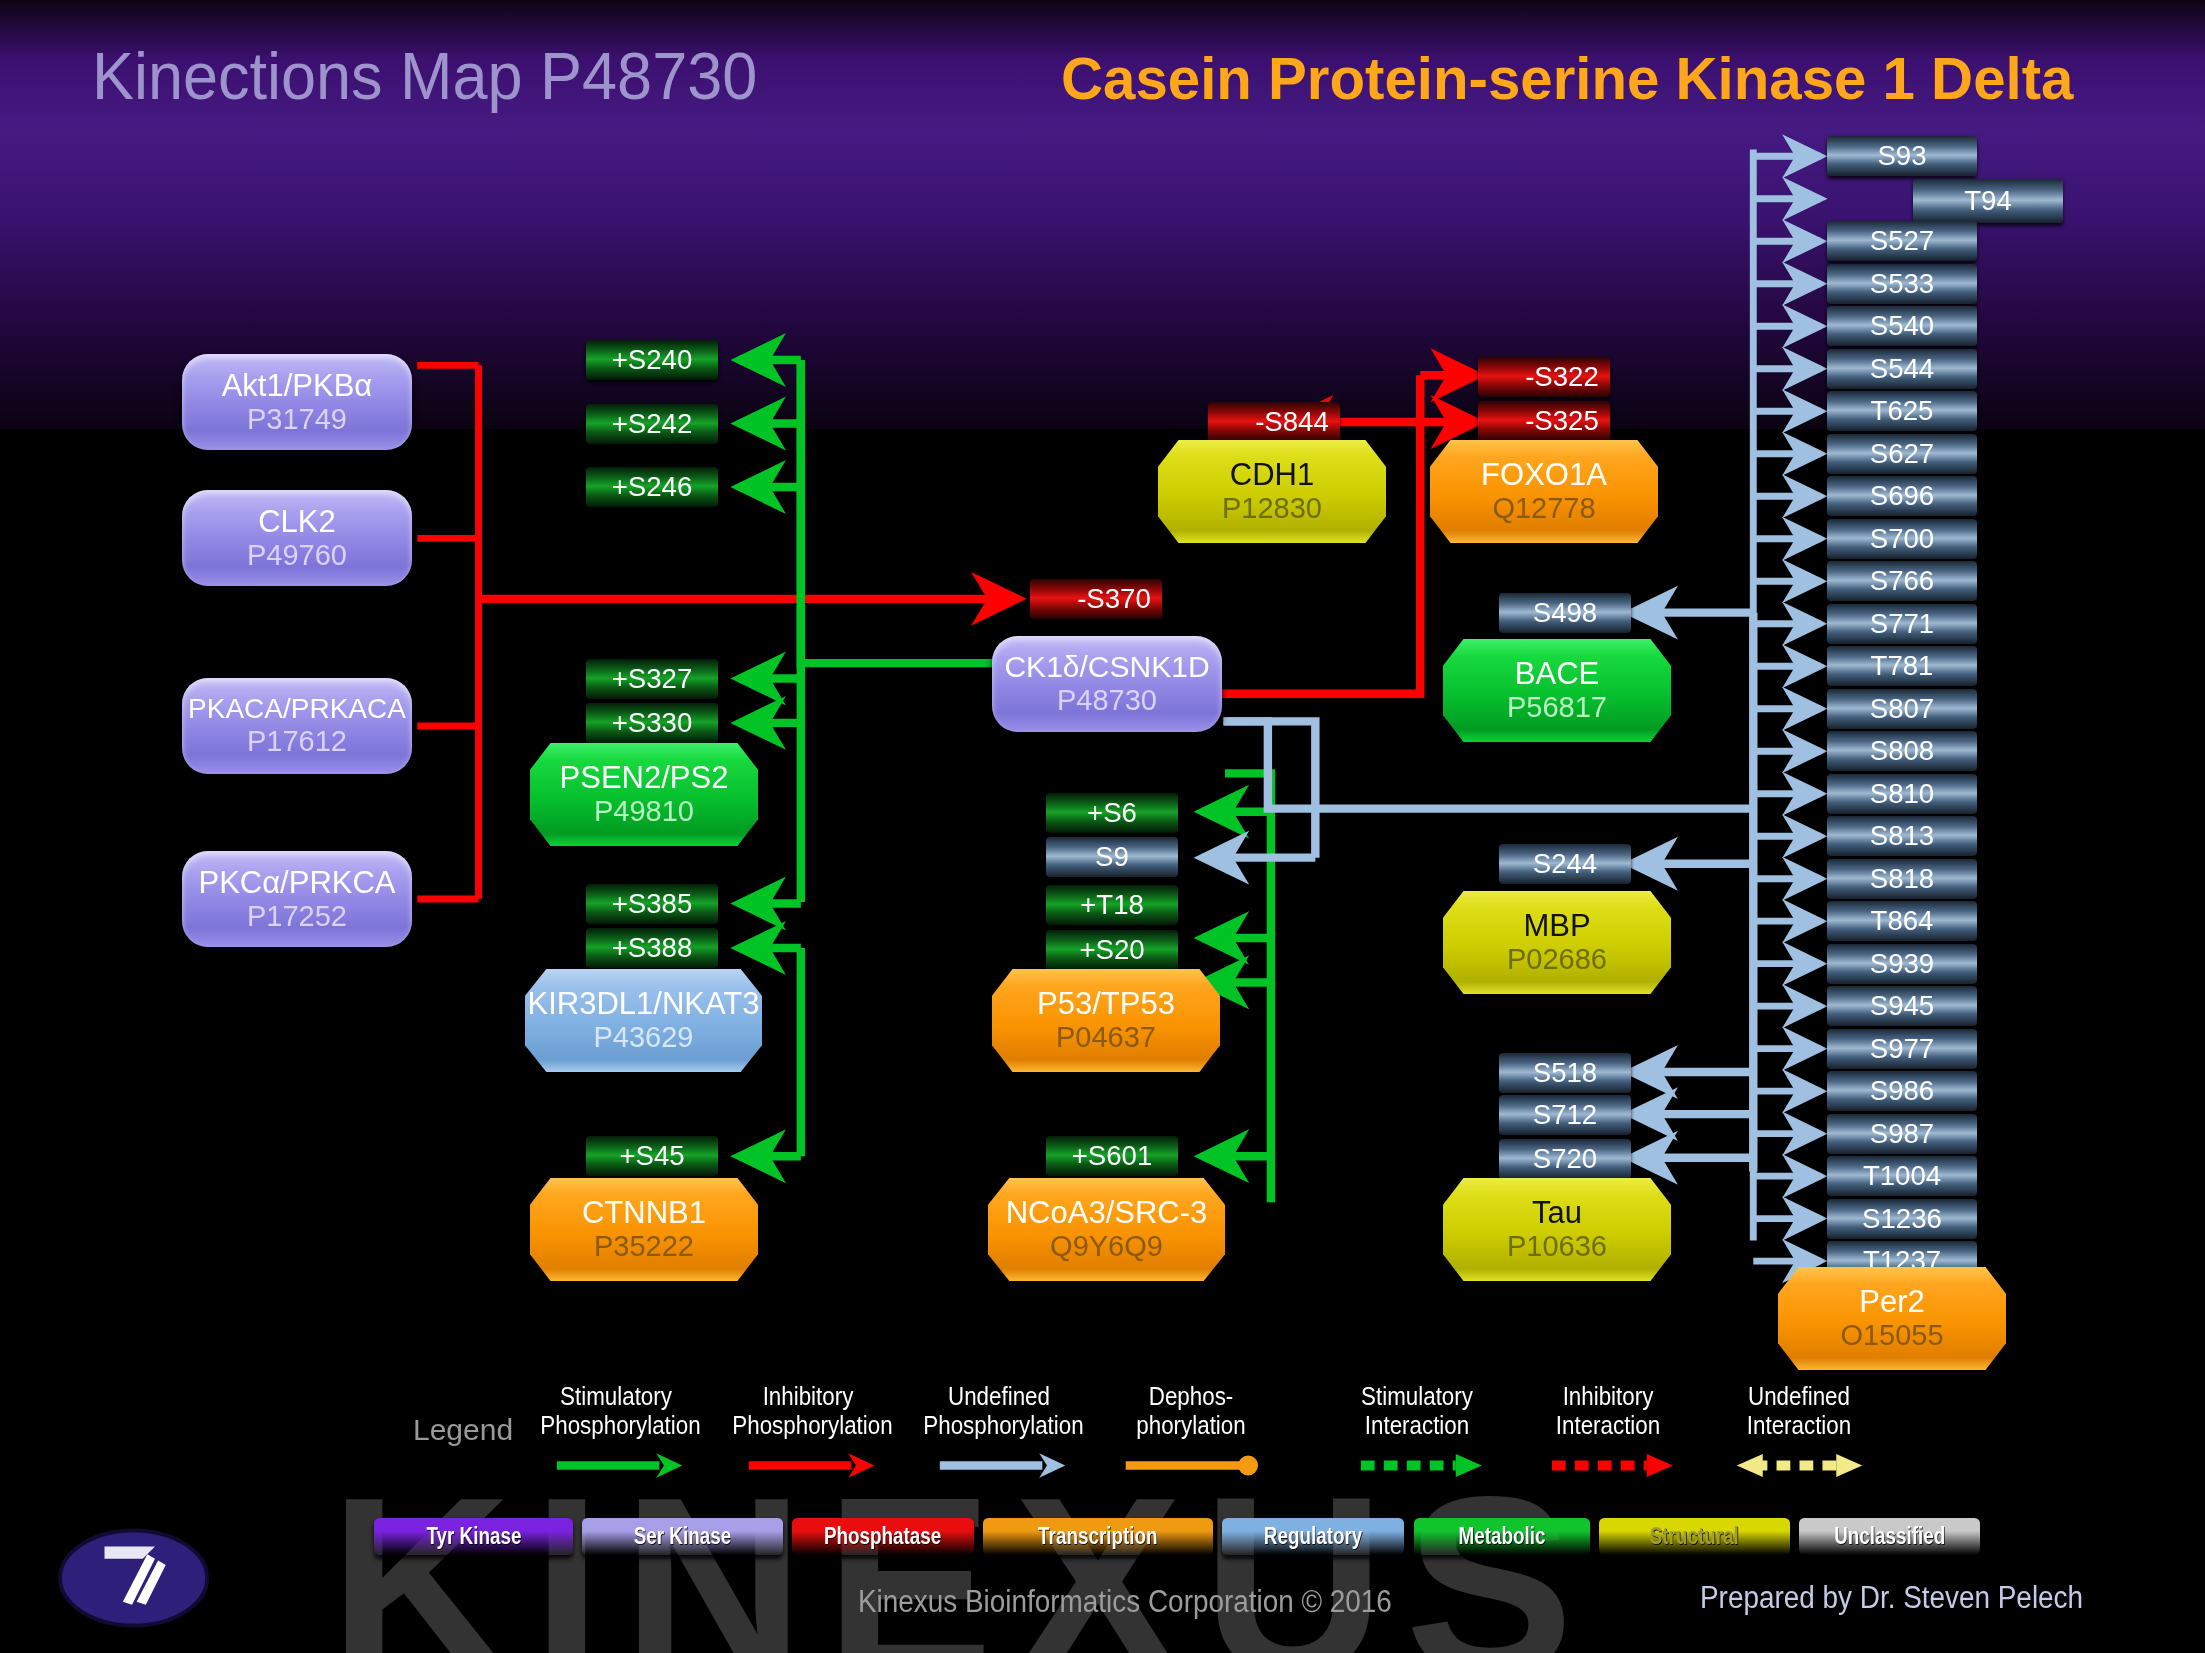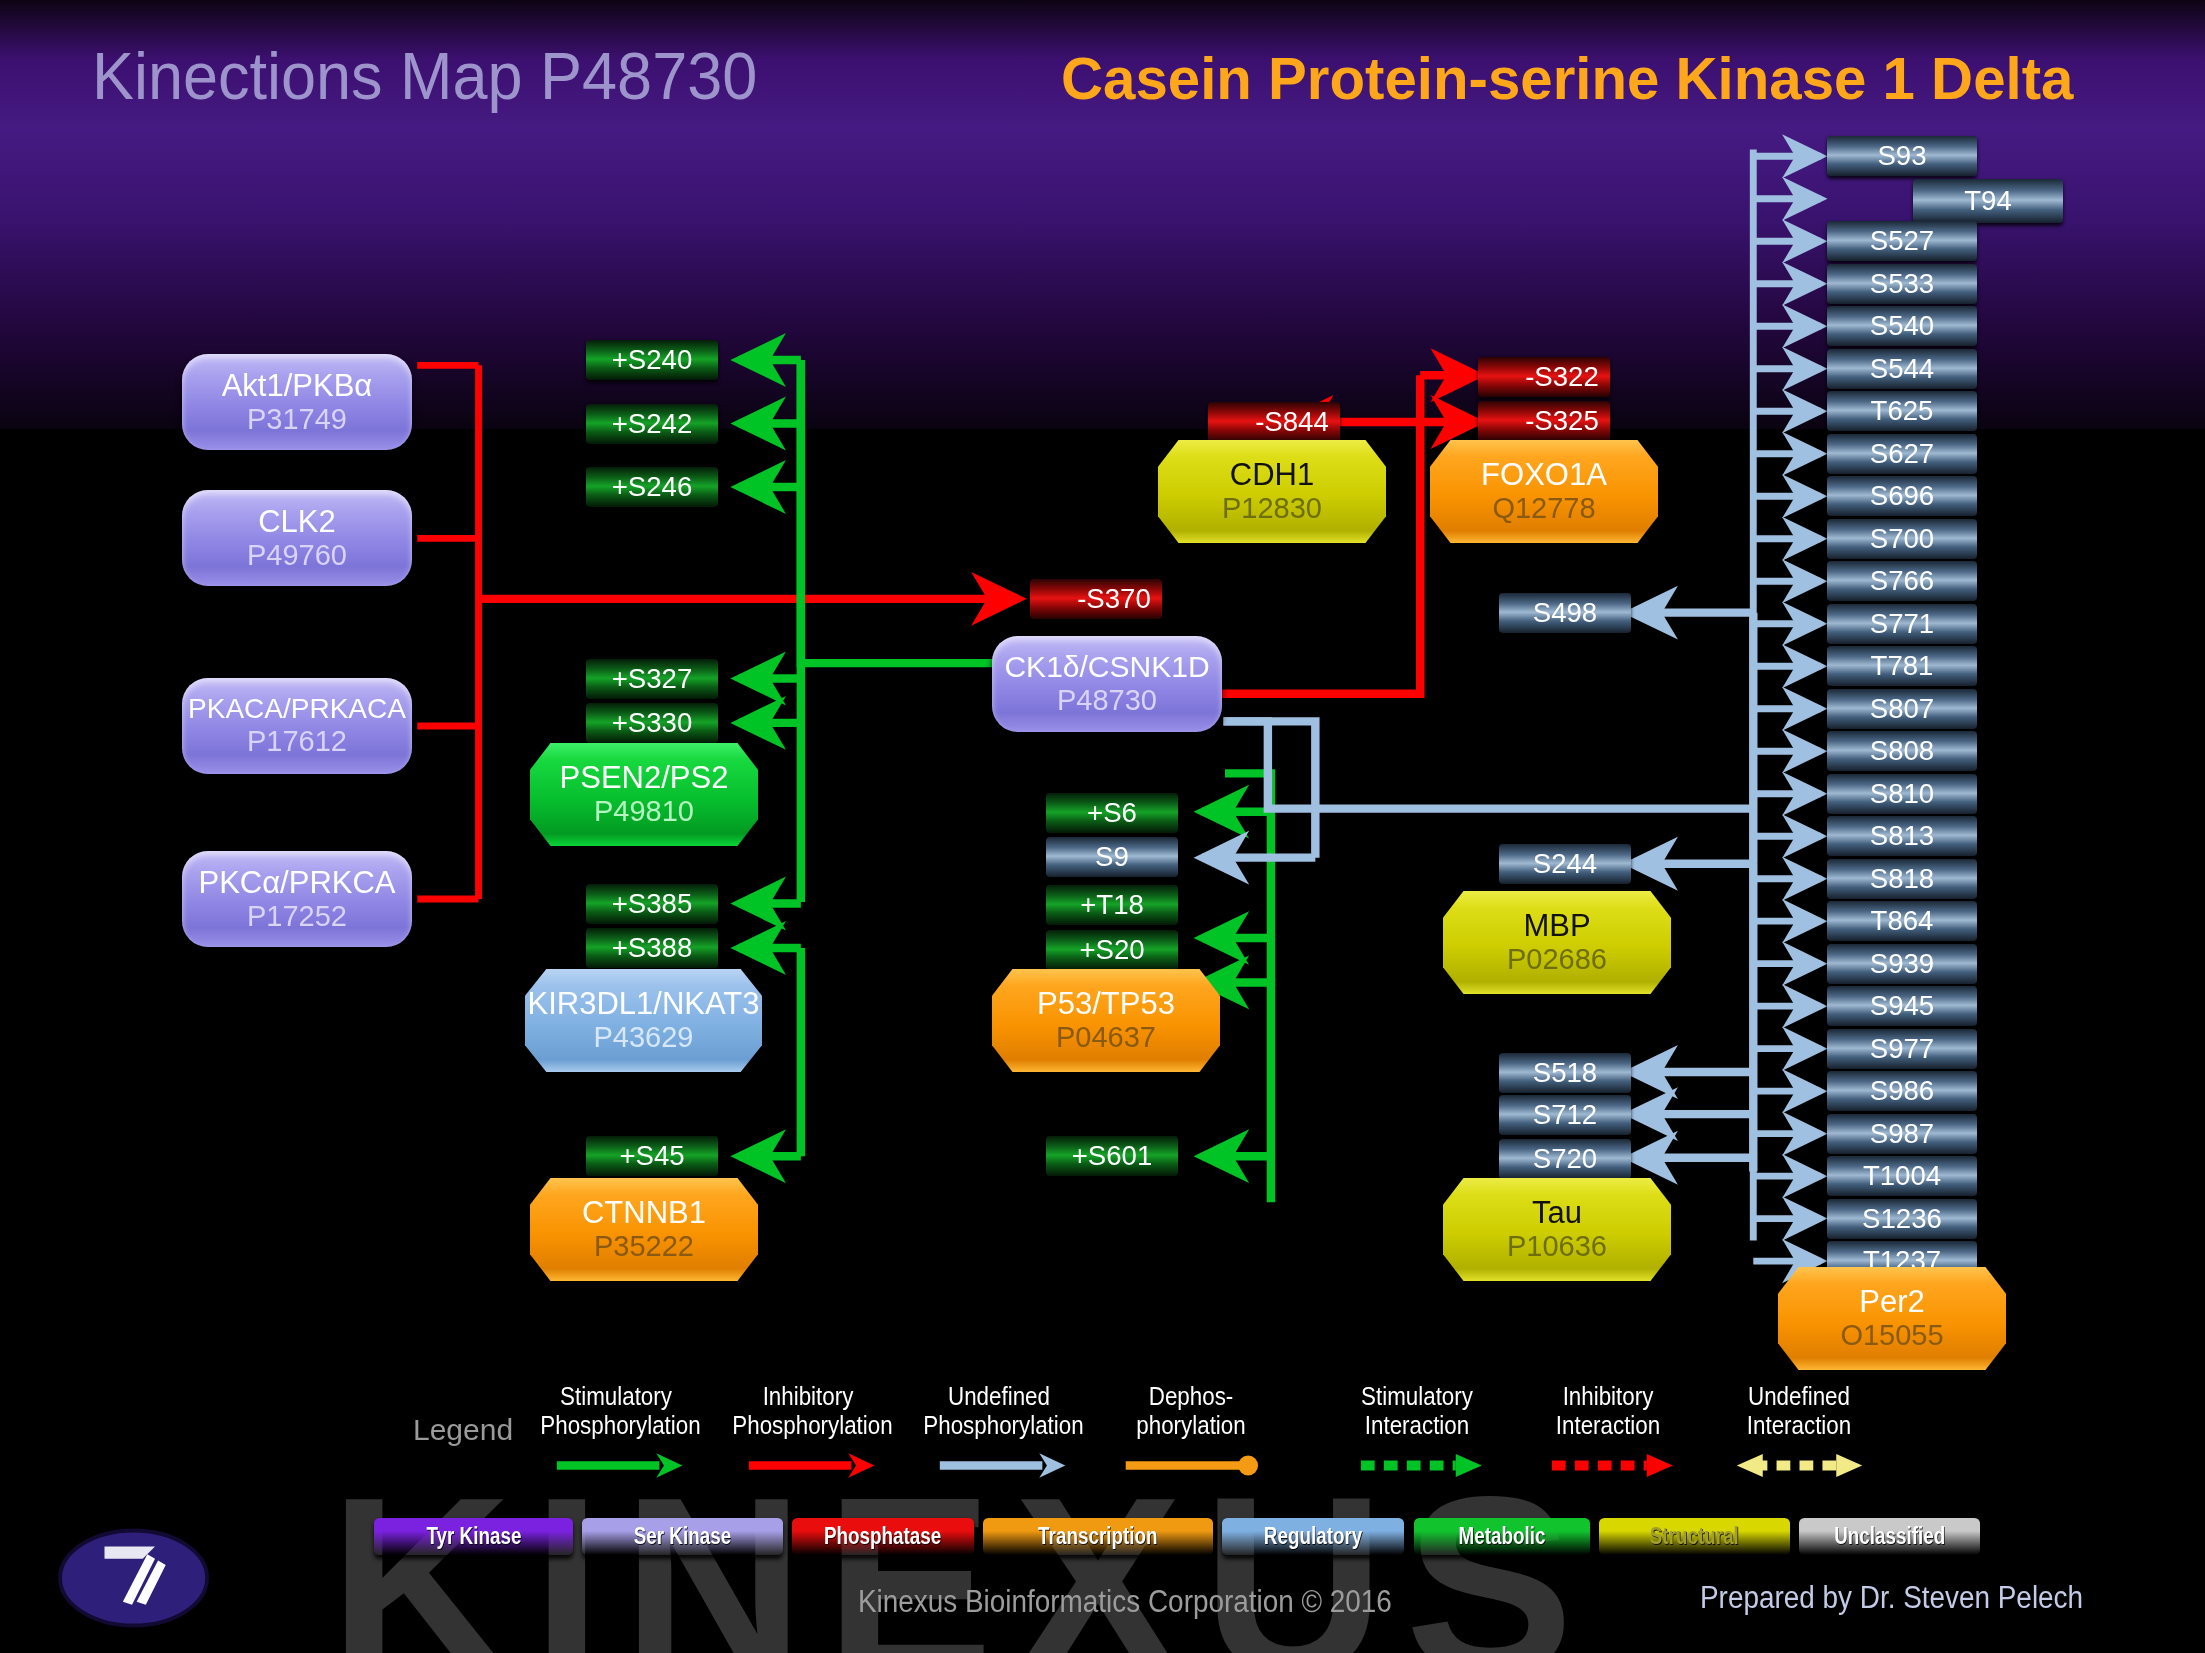--- a/index.html
+++ b/index.html
@@ -286,20 +286,26 @@
   <div class="node oct transc" style="left:992px;top:969px;width:228px;height:103px;">
     <div class="inner">
       <div class="n1">P53/TP53</div>
       <div class="n2">P04637</div>
     </div>
   </div>
 
   <div class="site site-plus" style="left:1046px;top:1136px;width:132px;height:40px;">
     <span>+S601</span>
     </div>
+  <div class="node oct transc" style="left:988px;top:1178px;width:237px;height:103px;">
+    <div class="inner">
+      <div class="n1">NCoA3/SRC-3</div>
+      <div class="n2">Q9Y6Q9</div>
+    </div>
+  </div>
 
   <div class="site site-minus" style="left:1208px;top:402px;width:132px;height:40px;">
     <span>-S844</span>
     </div>
   <div class="node oct struct" style="left:1158px;top:440px;width:228px;height:103px;">
     <div class="inner">
       <div class="n1">CDH1</div>
       <div class="n2">P12830</div>
     </div>
   </div>
@@ -313,20 +319,26 @@
   <div class="node oct transc" style="left:1430px;top:440px;width:228px;height:103px;">
     <div class="inner">
       <div class="n1">FOXO1A</div>
       <div class="n2">Q12778</div>
     </div>
   </div>
 
   <div class="site site-undef" style="left:1499px;top:593px;width:132px;height:40px;">
     <span>S498</span>
     </div>
+  <div class="node oct metab" style="left:1443px;top:639px;width:228px;height:103px;">
+    <div class="inner">
+      <div class="n1">BACE</div>
+      <div class="n2">P56817</div>
+    </div>
+  </div>
 
   <div class="site site-undef" style="left:1499px;top:844px;width:132px;height:40px;">
     <span>S244</span>
     </div>
   <div class="node oct struct" style="left:1443px;top:891px;width:228px;height:103px;">
     <div class="inner">
       <div class="n1">MBP</div>
       <div class="n2">P02686</div>
     </div>
   </div>

